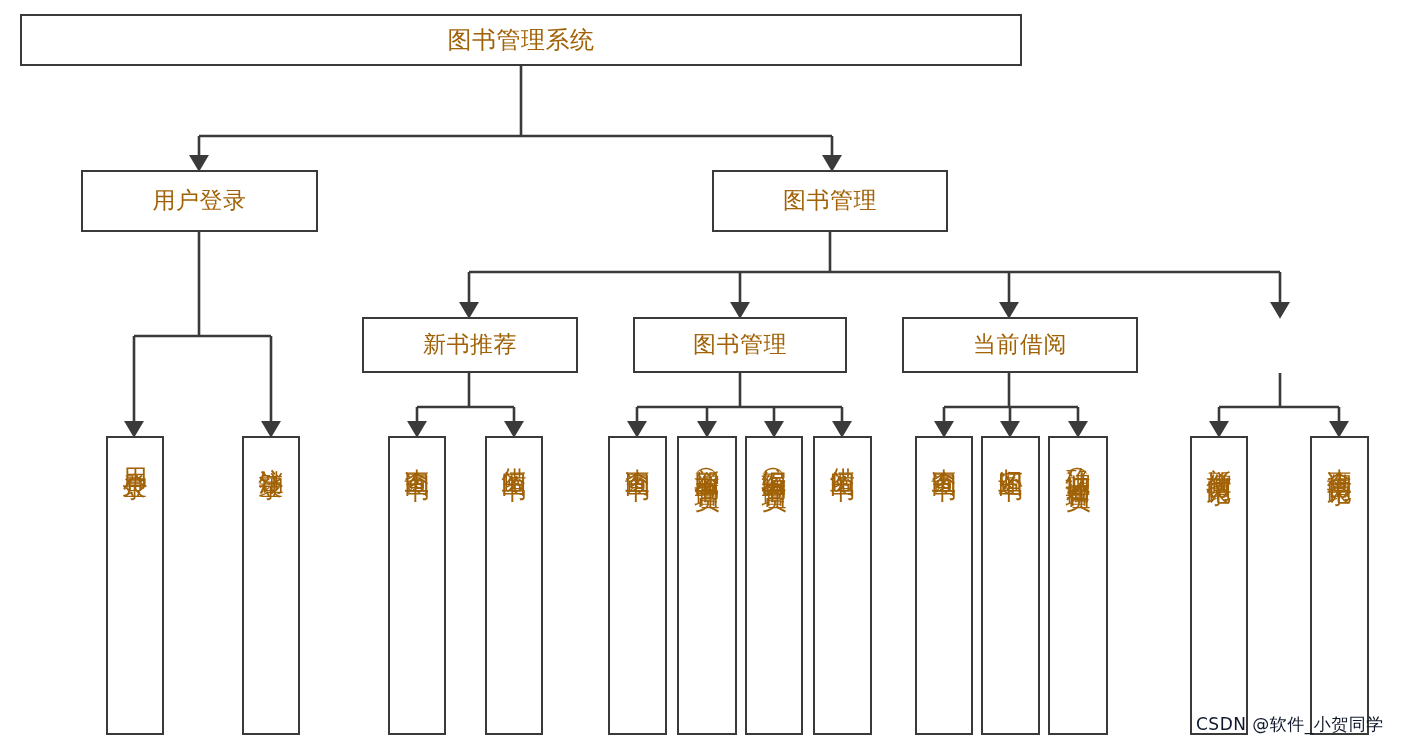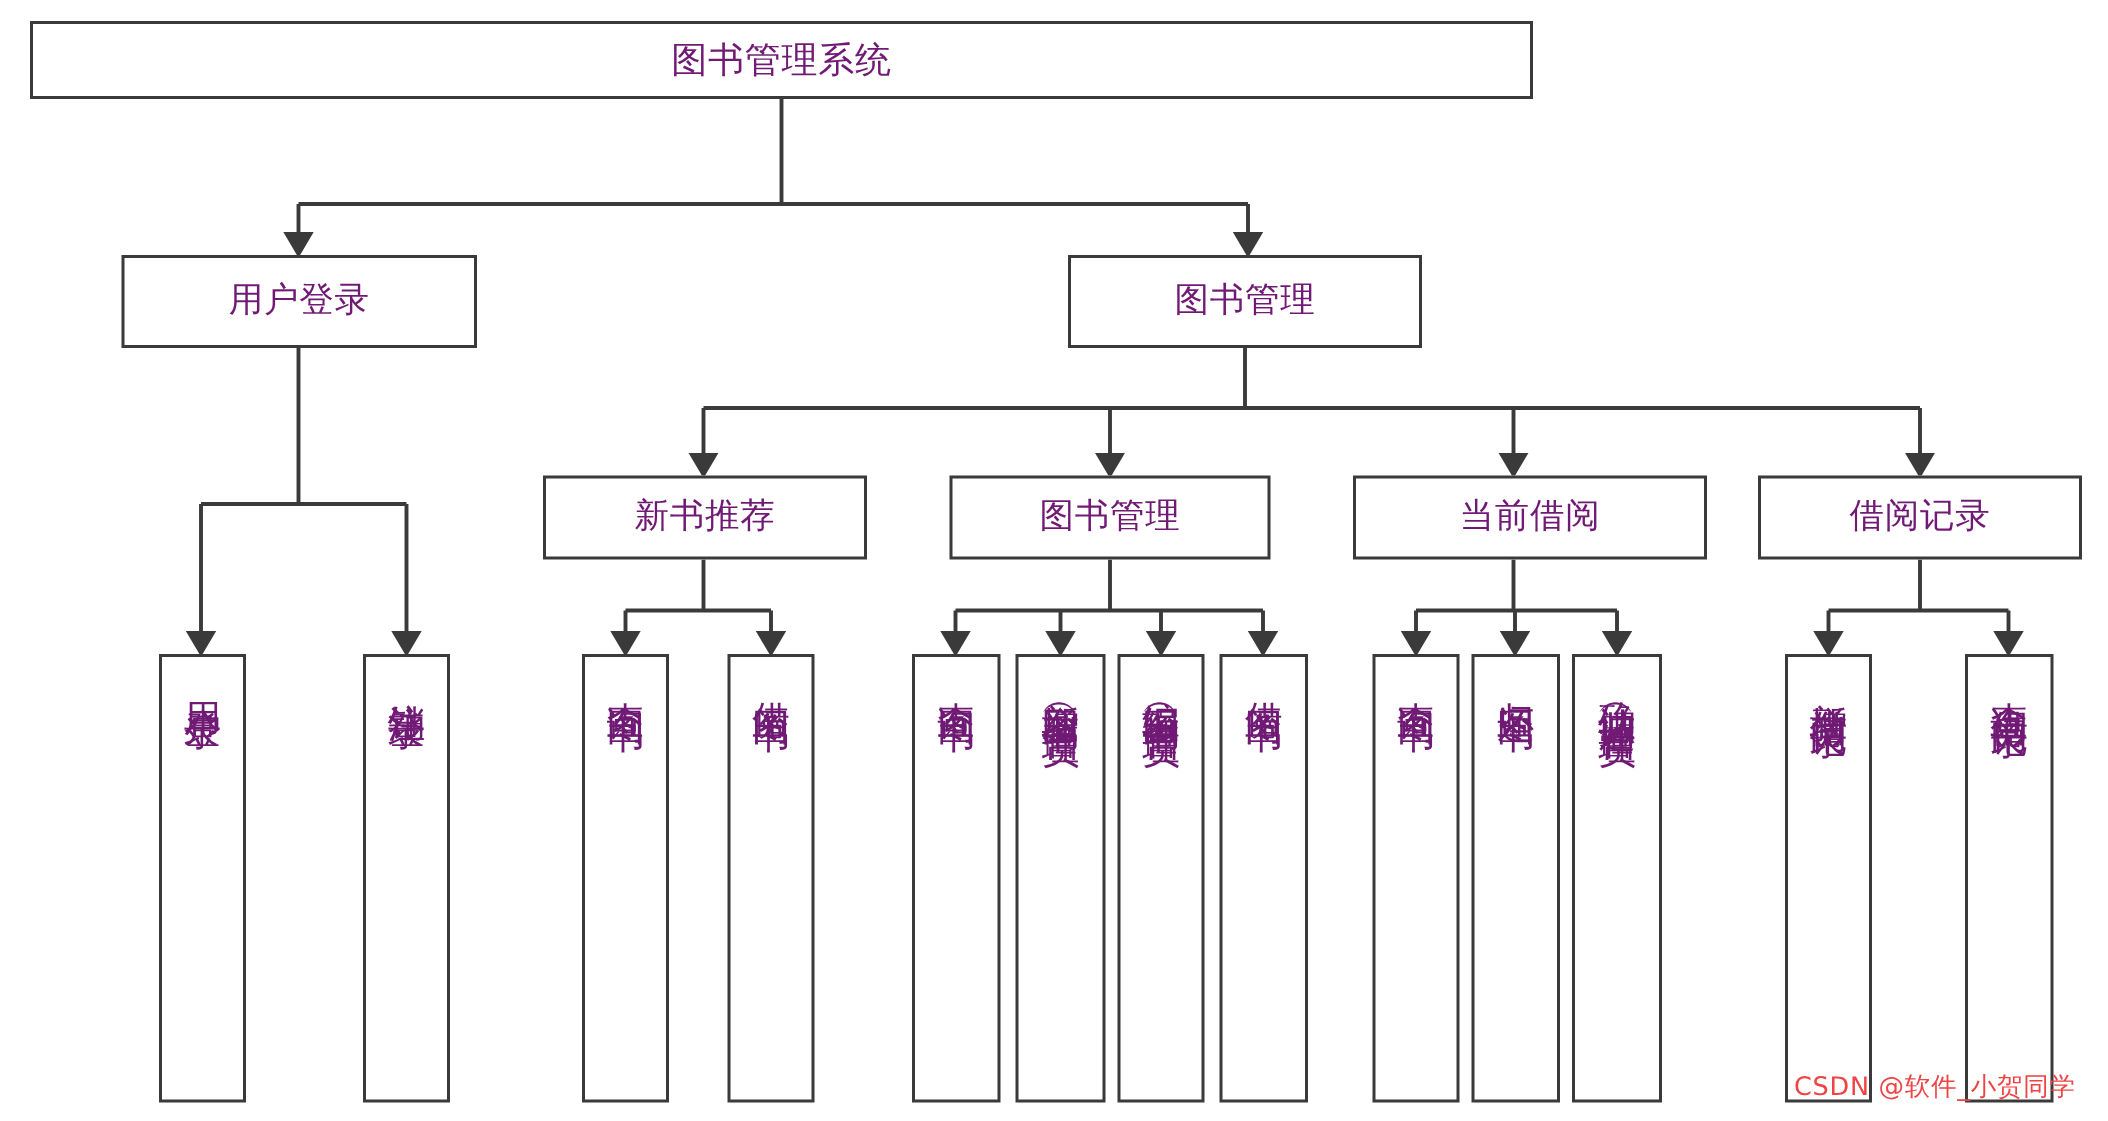--- a/index.html
+++ b/index.html
@@ -30,21 +30,21 @@
     position: absolute;
     box-sizing: border-box;
     background: #ffffff;
     border: 2.5px solid #3a3a3a;
     display: flex;
     align-items: center;
     justify-content: center;
     z-index: 2;
   }
   .node .label {
-    color: #701a75;
+    color: #a16207;
     line-height: 1.18;
     letter-spacing: 0.5px;
     white-space: pre;
     text-align: center;
   }
   .node.horiz .label {
     writing-mode: horizontal-tb;
     font-size: 23px;
   }
   .node.vert {
@@ -58,21 +58,21 @@
     font-size: 25px;
     letter-spacing: 3px;
     line-height: 1.0;
   }
   .node.root .label { font-size: 24px; }
   .watermark {
     position: absolute;
     left: 1196px;
     top: 713px;
     font-size: 17px;
-    color: #ef4444;
+    color: #0f172a;
     letter-spacing: 0.5px;
     z-index: 3;
     white-space: nowrap;
   }
 </style>
 </head>
 <body>
 
 <div id="canvas">
 
@@ -139,23 +139,20 @@
 
   <div class="node horiz" style="left: 712px; top: 170px; width: 236px; height: 62px;">
     <span class="label">图书管理</span>
   </div>
   <div class="node horiz" style="left: 633px; top: 317px; width: 214px; height: 56px;">
     <span class="label">图书管理</span>
   </div>
   <div class="node horiz" style="left: 902px; top: 317px; width: 236px; height: 56px;">
     <span class="label">当前借阅</span>
   </div>
-  <div class="node horiz" style="left: 1172px; top: 317px; width: 216px; height: 56px;">
-    <span class="label">借阅记录</span>
-  </div>
 
   <div class="node vert" style="left: 106px; top: 436px; width: 58px; height: 299px;">
     <span class="label">用户登录</span>
   </div>
   <div class="node vert" style="left: 242px; top: 436px; width: 58px; height: 299px;">
     <span class="label">注销登录</span>
   </div>
 
   <div class="node vert" style="left: 388px; top: 436px; width: 58px; height: 299px;">
     <span class="label">查询图书</span>

